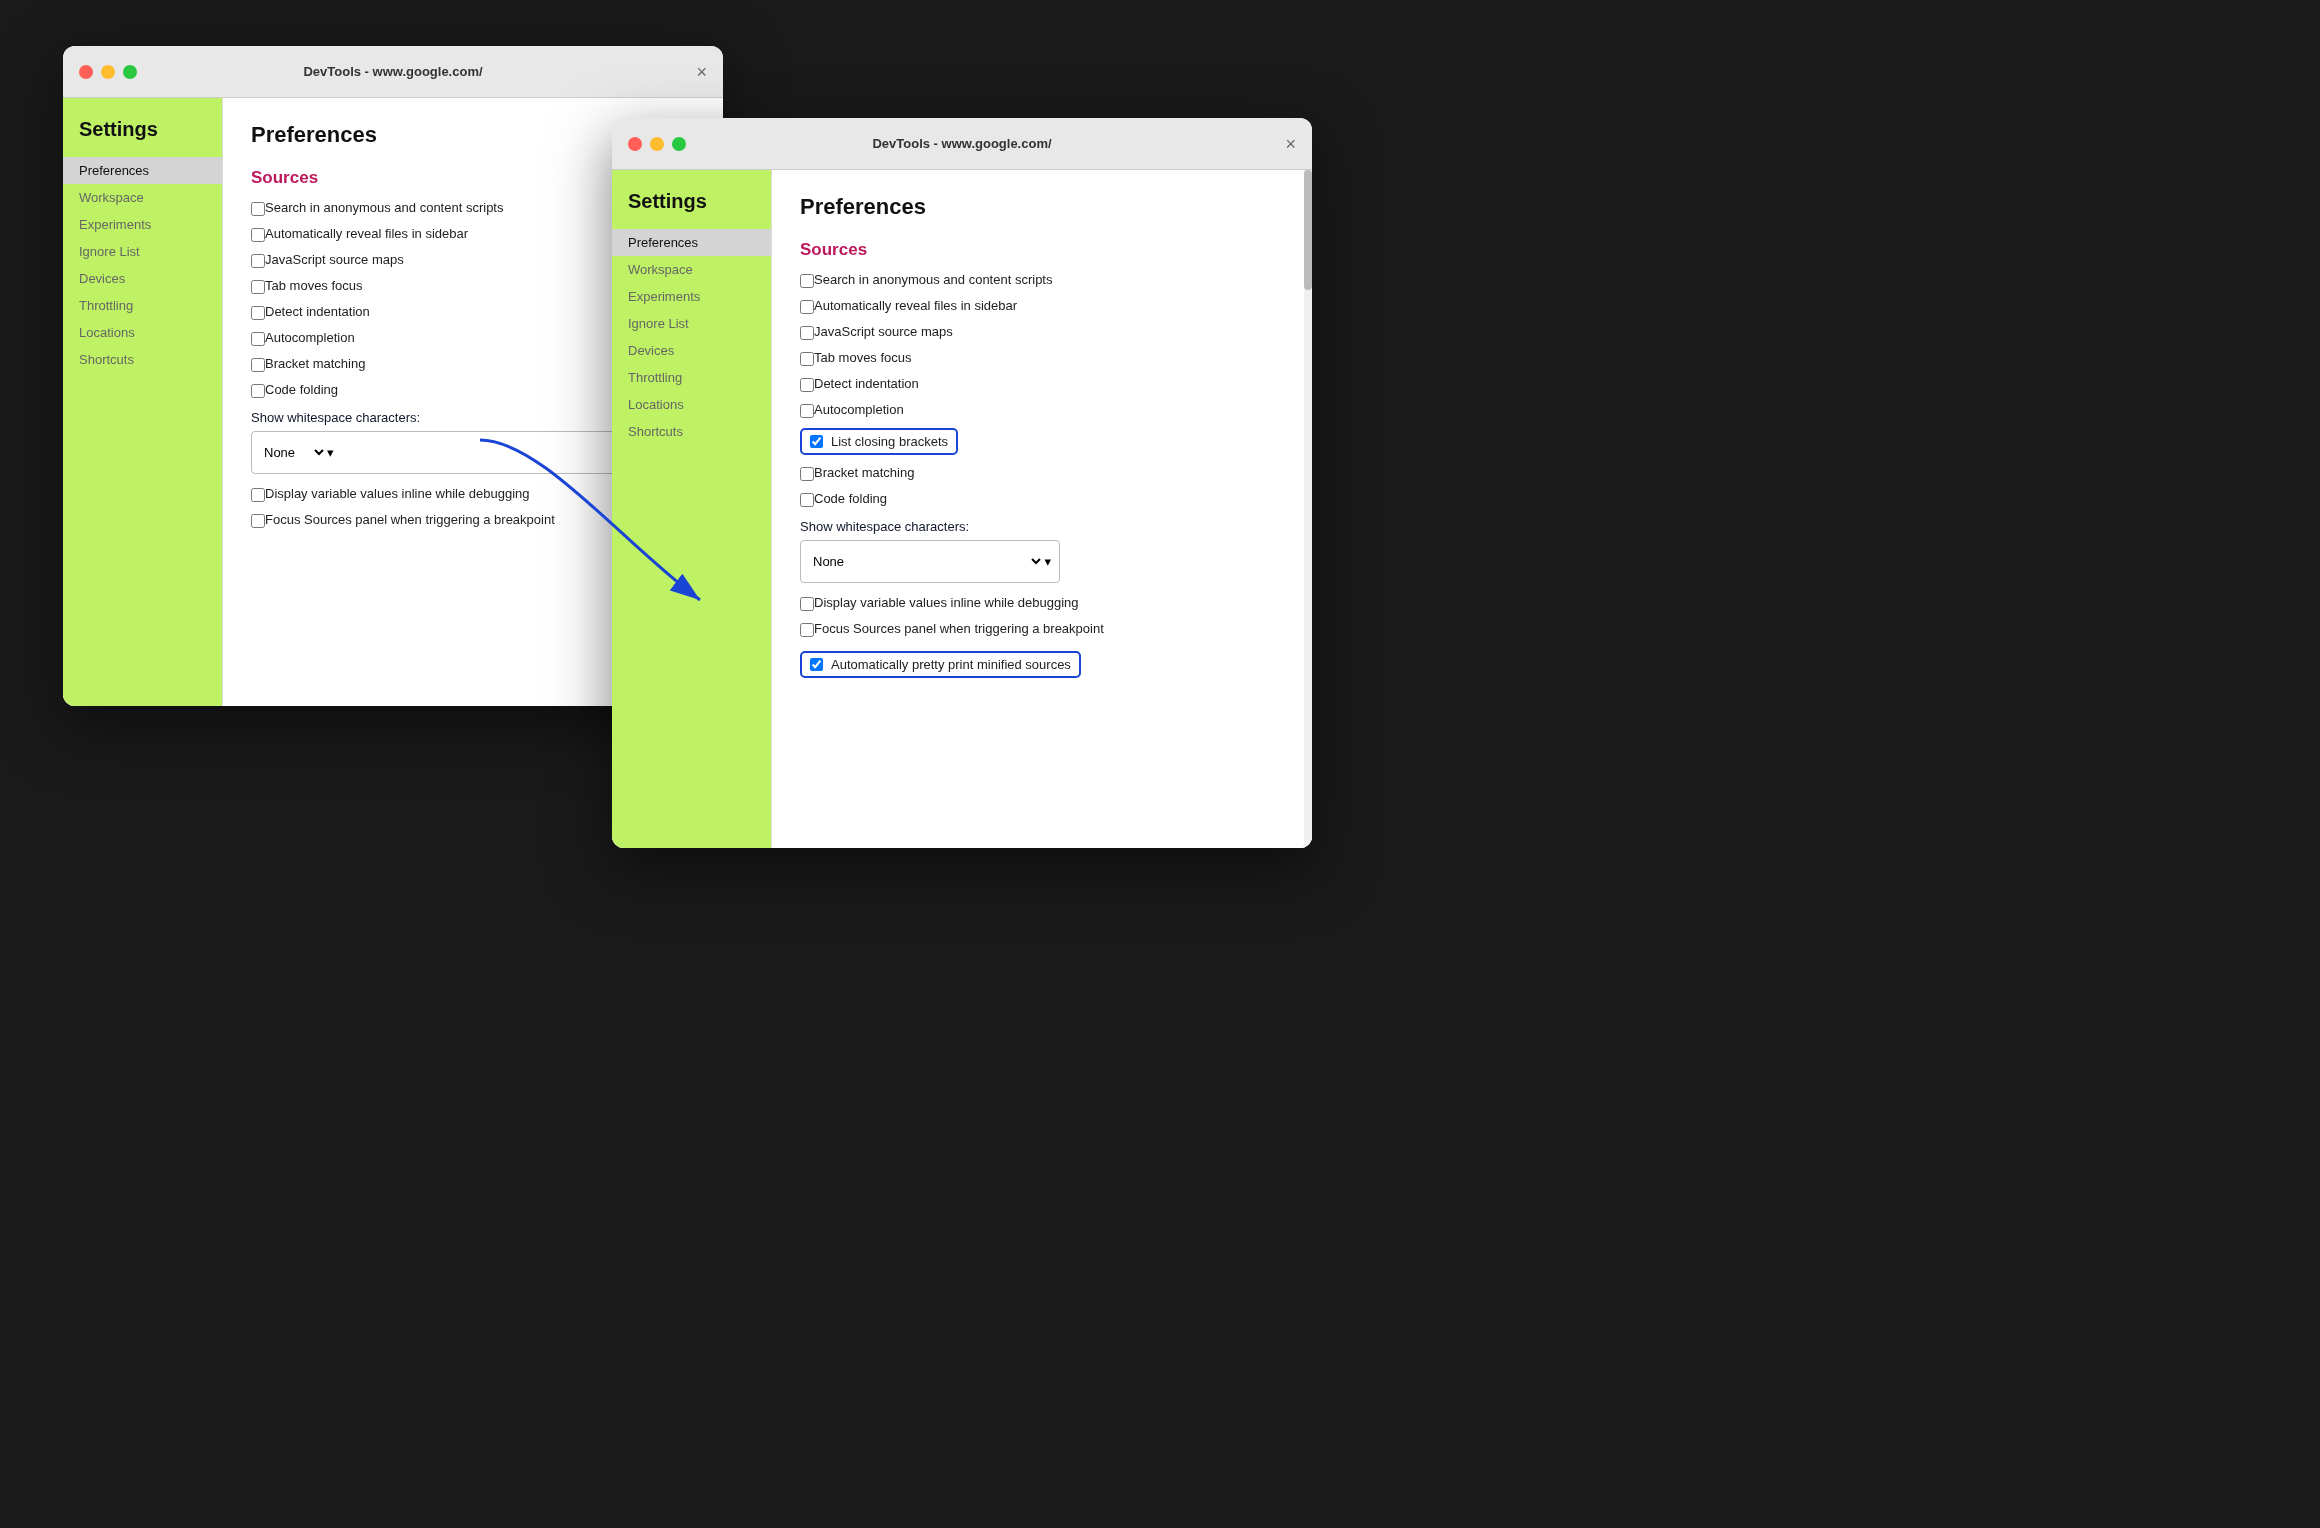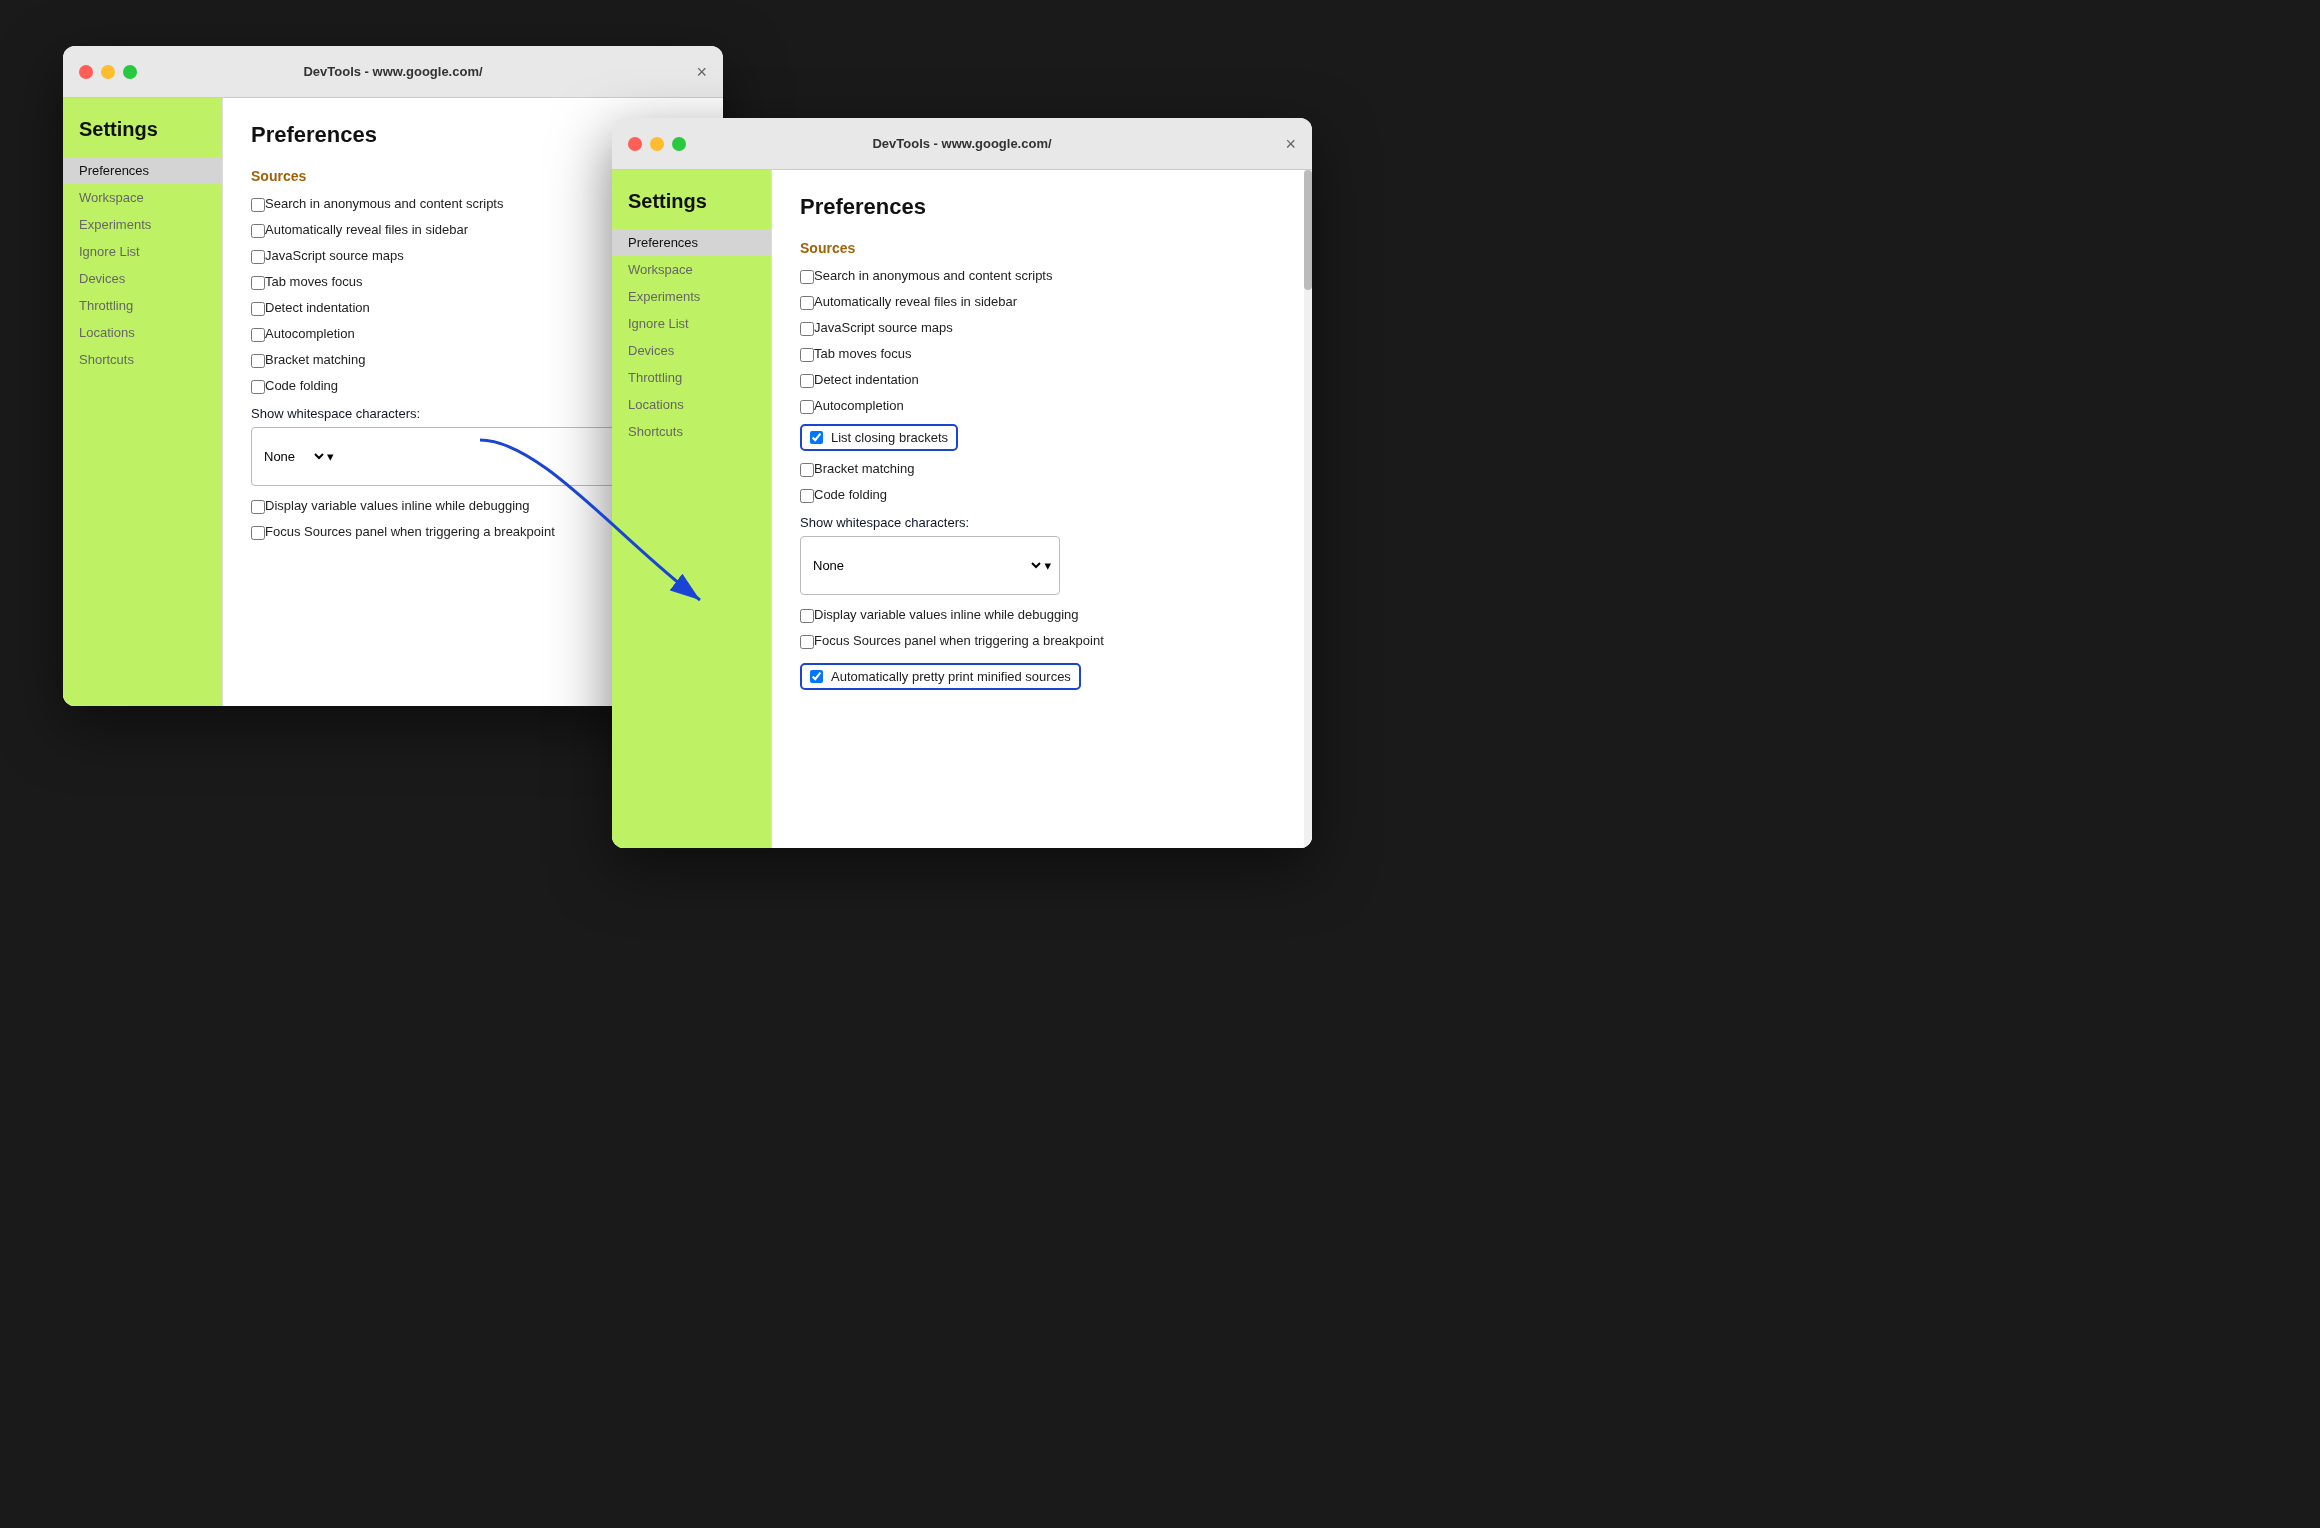--- a/index.html
+++ b/index.html
@@ -115,23 +115,23 @@
     }
 
     .content-title {
       font-size: 22px;
       font-weight: 700;
       color: #111;
       margin-bottom: 20px;
     }
 
     .section-heading {
-      font-size: 14px;
+      font-size: 17px;
       font-weight: 600;
-      color: #a16207;
+      color: #be185d;
       margin-bottom: 12px;
     }
 
     .checkbox-row {
       display: flex;
       align-items: flex-start;
       gap: 0;
       margin-bottom: 10px;
       font-size: 13px;
       color: #222;
@@ -150,21 +150,21 @@
       color: #0f172a;
       margin-bottom: 6px;
       margin-top: 12px;
     }
 
     .dropdown-select {
       display: flex;
       align-items: center;
       border: 1px solid #bbb;
       border-radius: 4px;
-      padding: 20px 8px;
+      padding: 12px 8px;
       background: #fff;
       font-size: 13px;
       margin-bottom: 12px;
       cursor: pointer;
       position: relative;
     }
 
     .dropdown-select select {
       border: none;
       background: transparent;

